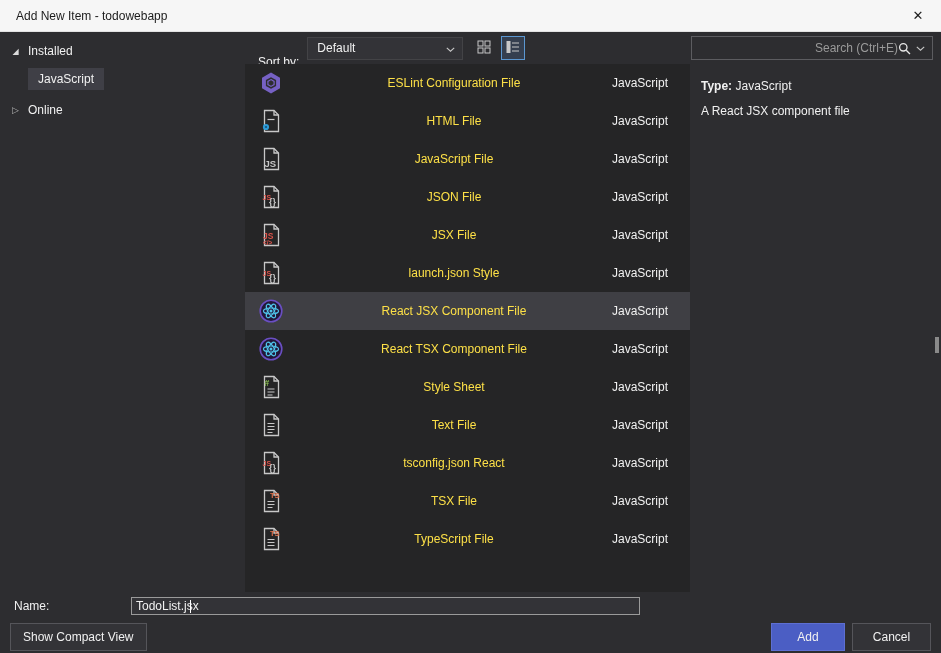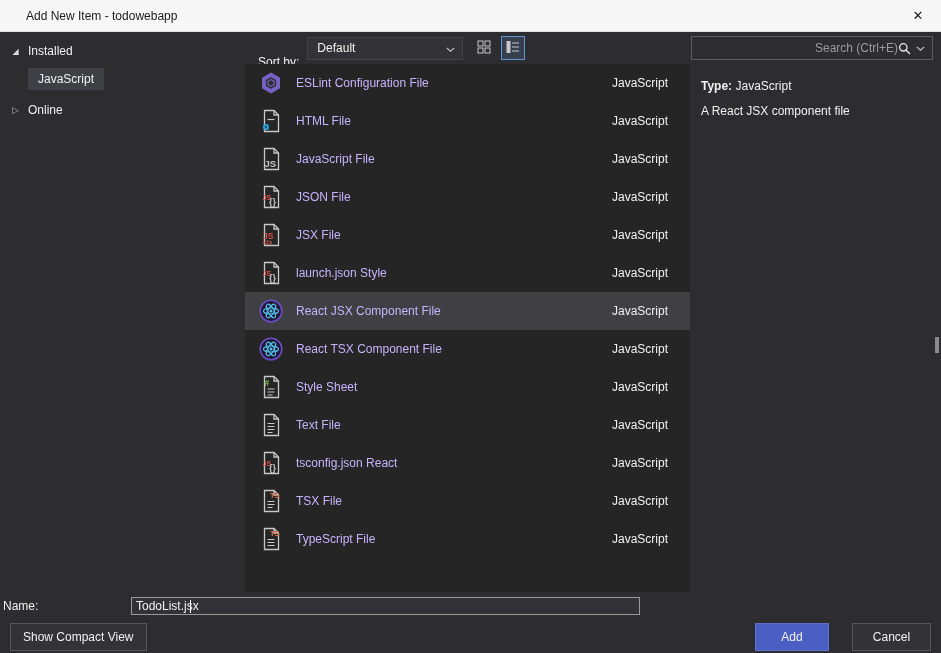--- a/index.html
+++ b/index.html
@@ -9,21 +9,21 @@
     background: var(--dialog-bg, #2d2d30);
     font-family: "Liberation Sans", "DejaVu Sans", sans-serif;
     font-size: 12px; color: #f1f1f1;
   }
   
   .titlebar {
     position: absolute; top: 0; left: 0; right: 0; height: 32px;
     background: var(--titlebar-bg, #f6f6f6); color: #1b1b1b;
     display: flex; align-items: center; border-bottom: 1px solid #e2e2e2;
   }
-  .title { margin-left: 26px; font-size: 12px; }
+  .title { margin-left: 16px; font-size: 12px; }
   .close-btn {
     margin-left: auto; width: 46px; height: 100%;
     background: transparent; border: none; color: #1b1b1b;
     font-size: 13px; cursor: pointer; font-family: inherit;
   }
   
   .sidebar { position: absolute; top: 32px; left: 0; width: 245px; bottom: 61px; }
   .tree-root { display: flex; align-items: center; gap: 7px; height: 24px; padding-left: 10px; cursor: default; }
   .tree-root.first { margin-top: 7px; }
   .tree-root.online { margin-top: 8px; }
@@ -57,46 +57,46 @@
     display: flex; align-items: center; padding: 0 7px 0 9px; cursor: text;
   }
   .search-ph { color: #9a9a9a; flex: 1; text-align: right; }
   .search-icons { display: flex; align-items: center; gap: 5px; }
   .search-icons span { display: flex; align-items: center; cursor: pointer; }
   
   .list { position: absolute; top: 64px; left: 245px; width: 445px; height: 528px; background: var(--list-bg, #252526); }
   .list-row { height: 38px; display: flex; align-items: center; padding: 0 22px 0 13px; cursor: pointer; }
   .list-row.selected { background: var(--selection, #3f3f44); }
   .row-icon { width: 26px; height: 26px; margin-right: 12px; flex: none; display: flex; align-items: flex-start; justify-content: center; }
-  .row-name { flex: 1; color: #c4b5fd; }
+  .row-name { flex: 1; color: #fde047; text-align: center; }
   .row-lang { color: #f1f1f1; }
   
   .details { position: absolute; top: 64px; left: 690px; right: 8px; bottom: 61px; padding: 15px 6px 0 11px; }
   .details .line1 { margin-bottom: 11px; }
   .b { font-weight: bold; }
   
   .scroll-thumb { position: absolute; right: 2px; top: 337px; width: 4px; height: 16px; background: #8a8a8a; }
   
   .name-row { position: absolute; left: 0; right: 0; top: 592px; height: 29px; }
-  .name-label { position: absolute; left: 3px; top: 7px; }
+  .name-label { position: absolute; left: 14px; top: 7px; }
   .name-input {
     position: absolute; left: 131px; top: 5px; width: 509px; height: 18px;
     background: #333337; border: 1px solid #9a9a9a;
     display: flex; align-items: center; padding: 0 4px; cursor: text;
   }
   .caret { position: absolute; left: 58px; top: 2px; width: 1px; height: 13px; background: #ffffff; }
   
   .button-row { position: absolute; left: 0; right: 0; bottom: 0; height: 32px; display: flex; align-items: center; }
   .btn {
     height: 28px; padding: 0 12px; background: #333337;
     border: 1px solid #55555a; color: #f1f1f1;
     font-size: 12px; font-family: inherit; cursor: pointer;
   }
   .btn.compact { margin-left: 10px; }
-  .right-btns { margin-left: auto; margin-right: 10px; display: flex; gap: 23px; }
+  .right-btns { margin-left: auto; margin-right: 10px; display: flex; gap: 7px; }
   .btn.primary { background: var(--accent, #4b5ec4); border-color: #5d6fd2; min-width: 74px; }
   .btn.cancel { min-width: 79px; }
 </style>
 </head>
 <body>
 
 <div class="window" style="--titlebar-bg: #f6f6f6; --dialog-bg: #2d2d30; --list-bg: #252526; --selection: #3f3f44; --sidebar-selection: #3f3f46; --accent: #4b5ec4;">
 
   <div class="titlebar">
     <span class="title">Add New Item - todowebapp</span>

